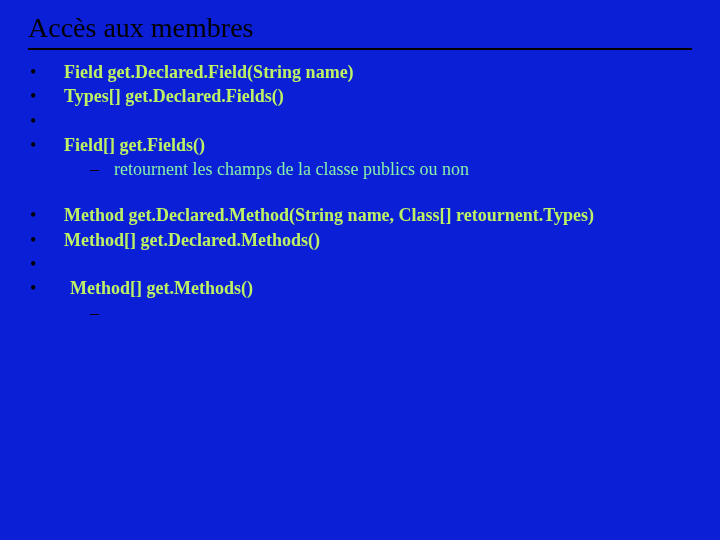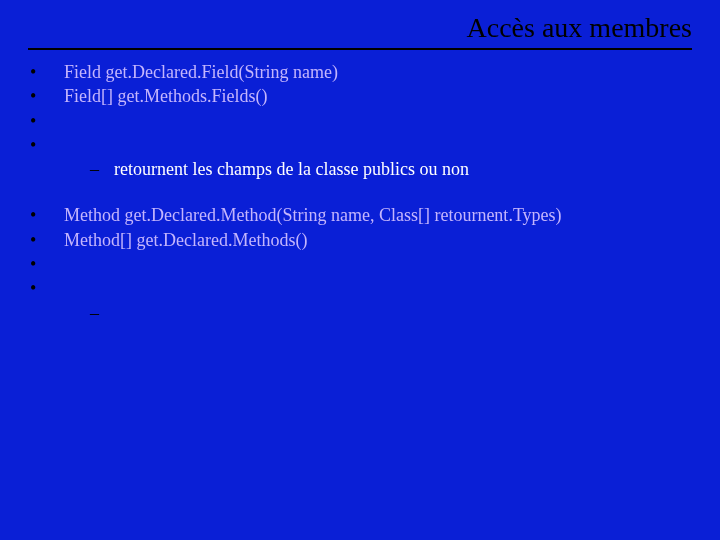--- a/index.html
+++ b/index.html
@@ -5,21 +5,21 @@
   html,body{margin:0;padding:0}
   body{
     width:720px;height:540px;
     background:#0a1fd6;
     font-family:"Times New Roman",Times,serif;
     color:#000;
     overflow:hidden;
   }
   .slide{padding:12px 28px 0 28px}
   .title{
-    text-align:right;
+    text-align:left;
     font-size:28px;
     color:#000;
     margin:0 0 4px 0;
     font-weight:400;
   }
   .rule{
     border:0;border-top:2px solid #000;
     margin:2px 0 10px 0;
   }
   .block{margin-bottom:22px}
@@ -29,58 +29,59 @@
     line-height:1.35;
     font-size:18px;
   }
   .bullet{
     width:34px;flex:0 0 34px;
     text-align:left;
     padding-left:2px;
     color:#000;
   }
   .item{
-    font-weight:400;
-    color:#c4b5fd;
+    font-weight:700;
+    color:#bef264;
   }
   .subrow{
     display:flex;
     align-items:flex-start;
     line-height:1.35;
     font-size:18px;
     padding-left:62px;
   }
   .dash{
     width:24px;flex:0 0 24px;
     color:#000;
   }
-  .subtext{color:#ffffff;font-weight:400}
+  .subtext{color:#86efac;font-weight:400}
   .indent-extra .item{padding-left:6px}
 </style>
 </head>
 <body>
 
 <div class="slide">
   <h1 class="title">Accès aux membres</h1>
   <hr class="rule">
 
   <div class="block">
     <div class="row">
       <span class="bullet">•</span>
       <span class="item">Field get.Declared.Field(String name)</span>
     </div>
     <div class="row">
       <span class="bullet">•</span>
-      <span class="item">Field[] get.Methods.Fields()</span>
+      <span class="item">Types[] get.Declared.Fields()</span>
     </div>
     <div class="row">
       <span class="bullet">•</span>
     </div>
     <div class="row">
       <span class="bullet">•</span>
+      <span class="item">Field[] get.Fields()</span>
     </div>
     <div class="subrow">
       <span class="dash">–</span>
       <span class="subtext">retournent les champs de la classe publics ou non</span>
     </div>
   </div>
 
   <div class="block">
     <div class="row">
       <span class="bullet">•</span>
@@ -88,18 +89,19 @@
     </div>
     <div class="row">
       <span class="bullet">•</span>
       <span class="item">Method[] get.Declared.Methods()</span>
     </div>
     <div class="row">
       <span class="bullet">•</span>
     </div>
     <div class="row indent-extra">
       <span class="bullet">•</span>
+      <span class="item"> Method[] get.Methods()</span>
     </div>
     <div class="subrow">
       <span class="dash">–</span>
     </div>
   </div>
 </div>
 
 </body></html>

